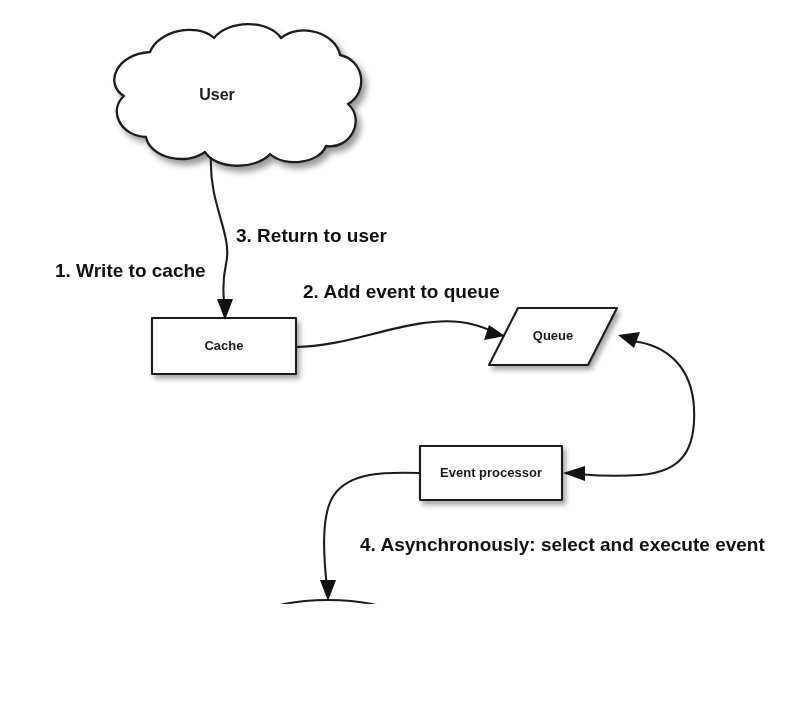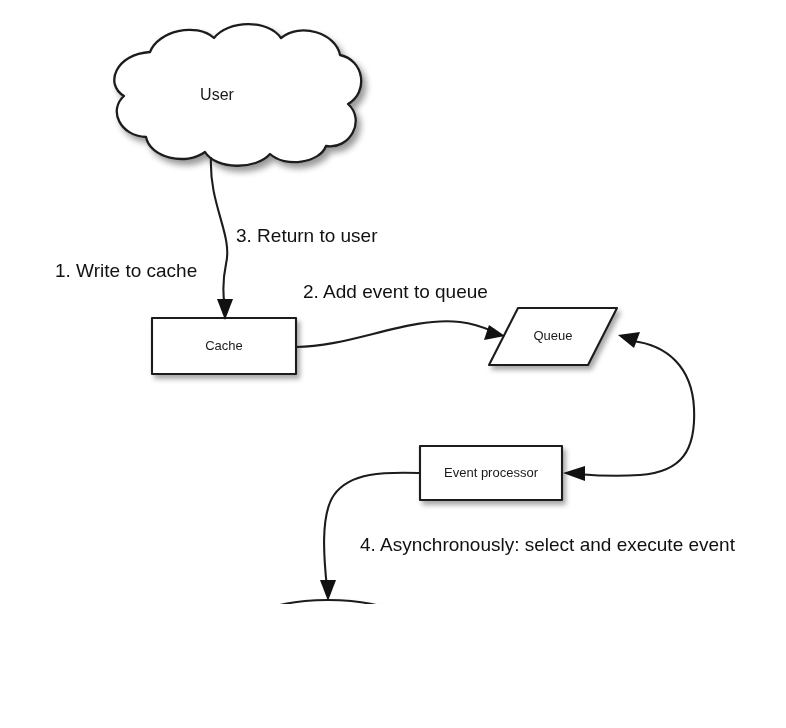--- a/index.html
+++ b/index.html
@@ -10,20 +10,21 @@
   body {
     font-family: "Liberation Sans", sans-serif;
     -webkit-font-smoothing: antialiased;
   }
   #canvas {
     position: relative;
     width: 786px;
     height: 604px;
     background: #ffffff;
     overflow: hidden;
+    font-weight: bold;
   }
   #diagram-svg {
     position: absolute;
     left: 0;
     top: 0;
     width: 786px;
     height: 728px;
   }
   .node-label {
     font-family: "Liberation Sans", sans-serif;

